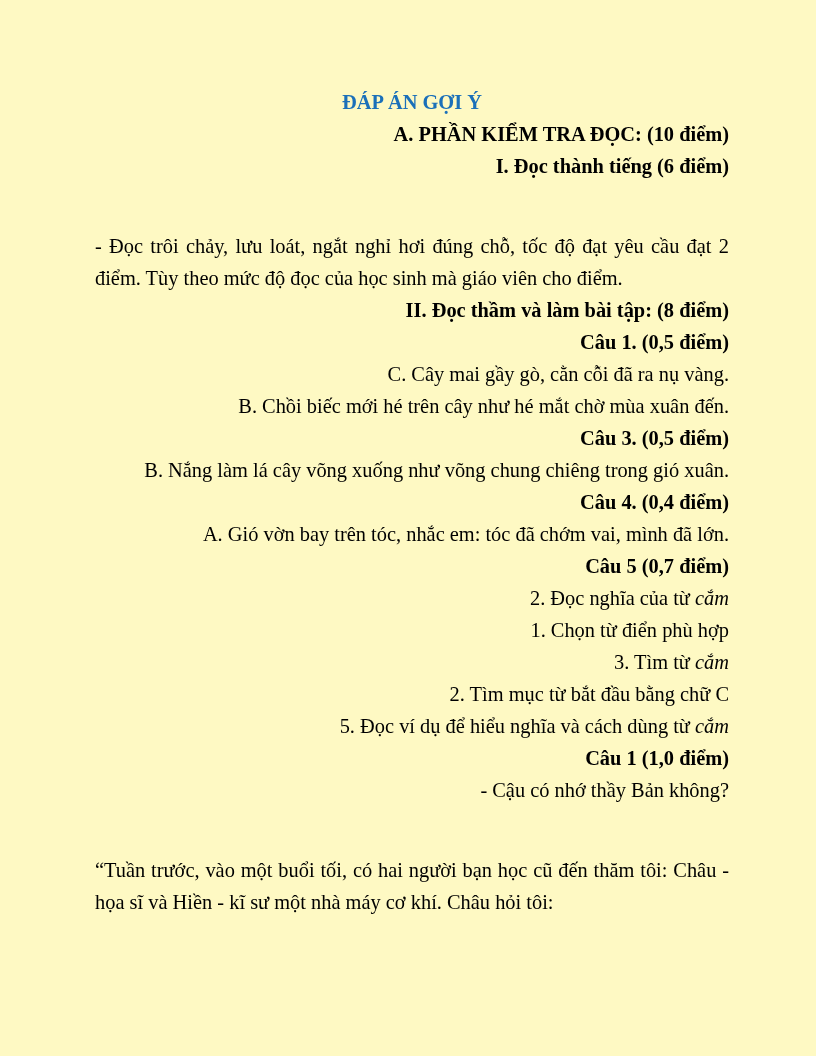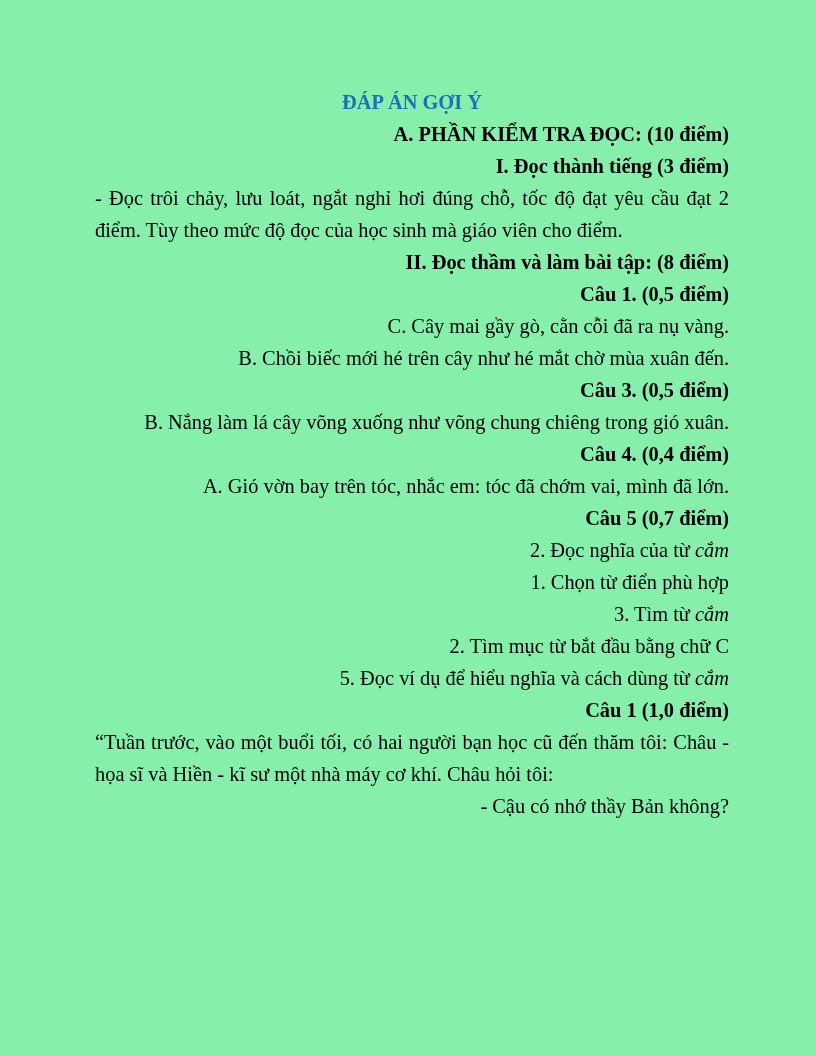--- a/index.html
+++ b/index.html
@@ -4,21 +4,21 @@
   <style>
     html, body {
       margin: 0;
       padding: 0;
       background: #ffffff;
     }
     .page {
       position: relative;
       width: 816px;
       height: 1056px;
-      background: #86efac;
+      background: #fef9c3;
       overflow: hidden;
       font-family: "Liberation Serif", serif;
       color: #000000;
     }
     .content {
       position: absolute;
       left: 95px;
       top: 86px;
       width: 634px;
       font-size: 20.4px;
@@ -32,48 +32,49 @@
     .para {
       margin: 0;
       font-weight: normal;
       text-align: right;
     }
     .para.bold {
       font-weight: bold;
     }
     .para.justify {
       text-align: justify;
+      margin-top: 48px;
     }
     .italic {
       font-style: italic;
       margin-top: 44px;
     }
   </style>
 </head>
 <body>
 
 <div class="page">
   <div class="content">
     <p class="doc-title" style="color: rgb(27, 112, 185);">ĐÁP ÁN GỢI Ý</p>
     <div>
         <p class="para bold"><span>A. PHẦN KIỂM TRA ĐỌC: (10 điểm)</span></p>
-        <p class="para bold"><span>I. Đọc thành tiếng (3 điểm)</span></p>
+        <p class="para bold"><span>I. Đọc thành tiếng (6 điểm)</span></p>
         <p class="para justify"><span>- Đọc trôi chảy, lưu loát, ngắt nghỉ hơi đúng chỗ, tốc độ đạt yêu cầu đạt 2 điểm. Tùy theo mức độ đọc của học sinh mà giáo viên cho điểm.</span></p>
         <p class="para bold"><span>II. Đọc thầm và làm bài tập: (8 điểm)</span></p>
         <p class="para bold"><span>Câu 1. (0,5 điểm)</span></p>
         <p class="para"><span>C. Cây mai gầy gò, cằn cỗi đã ra nụ vàng.</span></p>
         <p class="para"><span>B. Chồi biếc mới hé trên cây như hé mắt chờ mùa xuân đến.</span></p>
         <p class="para bold"><span>Câu 3. (0,5 điểm)</span></p>
         <p class="para"><span>B. Nắng làm lá cây võng xuống như võng chung chiêng trong gió xuân.</span></p>
         <p class="para bold"><span>Câu 4. (0,4 điểm)</span></p>
         <p class="para"><span>A. Gió vờn bay trên tóc, nhắc em: tóc đã chớm vai, mình đã lớn.</span></p>
         <p class="para bold"><span>Câu 5 (0,7 điểm)</span></p>
         <p class="para"><span>2. Đọc nghĩa của từ </span><span class="italic">cắm</span></p>
         <p class="para"><span>1. Chọn từ điển phù hợp</span></p>
         <p class="para"><span>3. Tìm từ </span><span class="italic">cắm</span></p>
         <p class="para"><span>2. Tìm mục từ bắt đầu bằng chữ C</span></p>
         <p class="para"><span>5. Đọc ví dụ để hiểu nghĩa và cách dùng từ </span><span class="italic">cắm</span></p>
         <p class="para bold"><span>Câu 1 (1,0 điểm)</span></p>
+        <p class="para"><span>- Cậu có nhớ thầy Bản không?</span></p>
         <p class="para justify"><span>“Tuần trước, vào một buổi tối, có hai người bạn học cũ đến thăm tôi: Châu - họa sĩ và Hiền - kĩ sư một nhà máy cơ khí. Châu hỏi tôi:</span></p>
-        <p class="para"><span>- Cậu có nhớ thầy Bản không?</span></p>
       </div>
   </div>
 </div>
 
 </body></html>

